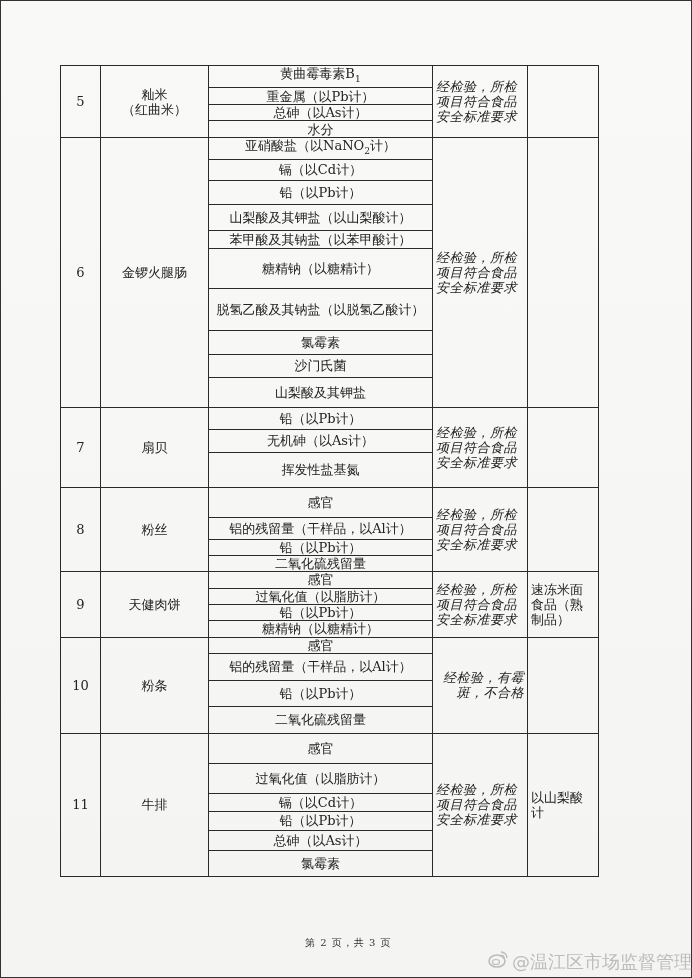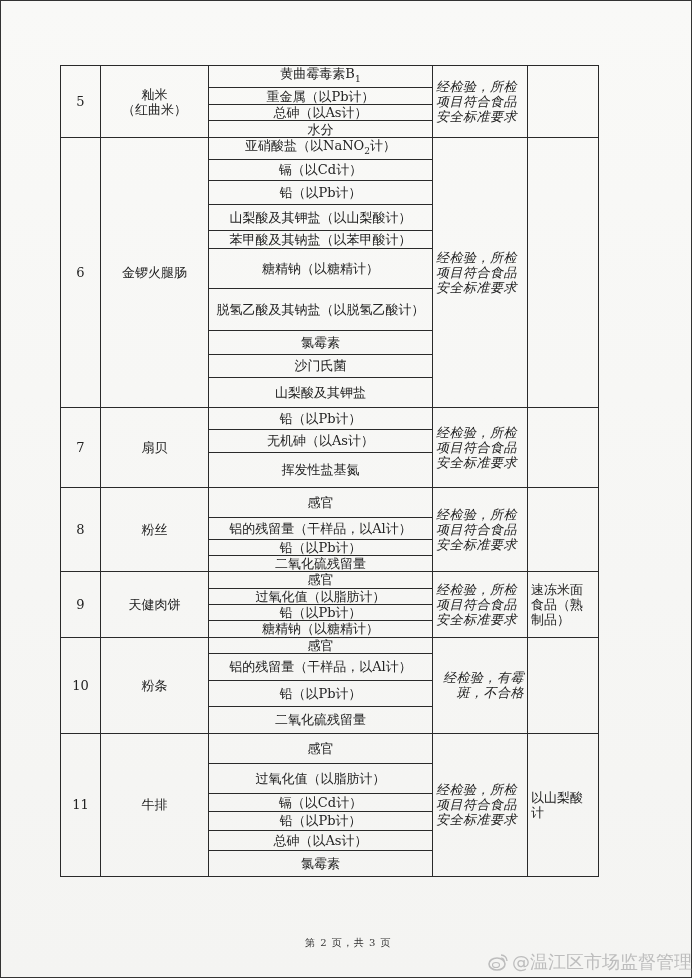--- a/index.html
+++ b/index.html
@@ -30,21 +30,21 @@
   td.item { text-align: center; white-space: normal; border-top: 1px solid #2a2a2a; border-bottom: 1px solid #2a2a2a; }
   td.result { text-align: left; font-size: 13px; line-height: 17px; letter-spacing: 0.5px; padding-left: 4px; font-style: italic; }
   td.result.center { text-align: right; }
   td.note { text-align: left; font-size: 13px; line-height: 17px; vertical-align: middle; padding-left: 4px; margin-top: 37px; }
   .footer {
     position: absolute; left: 305px; top: 936px;
     font-size: 10px; color: #333; letter-spacing: 1px;
   }
   .watermark {
     position: absolute; left: 488px; top: 950px;
-    display: flex; align-items: center; gap: 4px;
+    display: flex; gap: 4px;
     color: #bdbdbd; font-size: 18px;
     font-family: "DejaVu Sans", "Liberation Sans", sans-serif;
   }
   .weibo-icon {
     width: 20px; height: 18px; display: inline-block;
   }
 </style>
 </head>
 <body>
 

